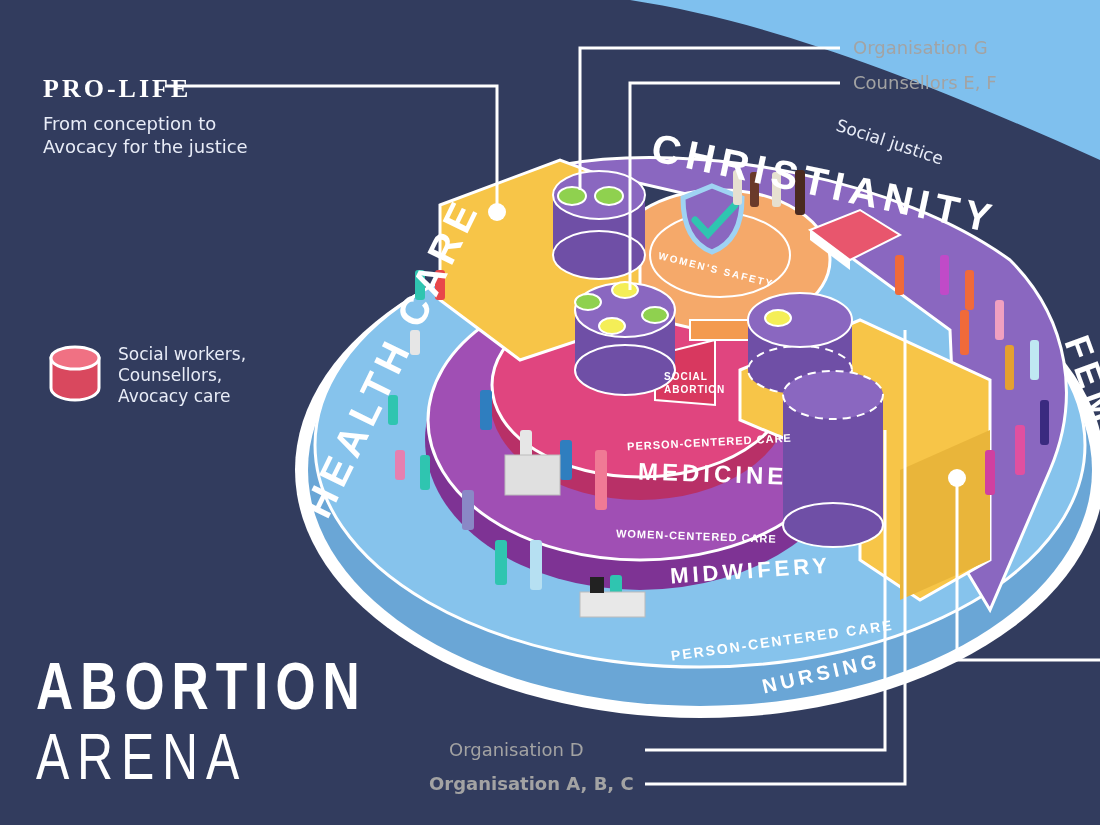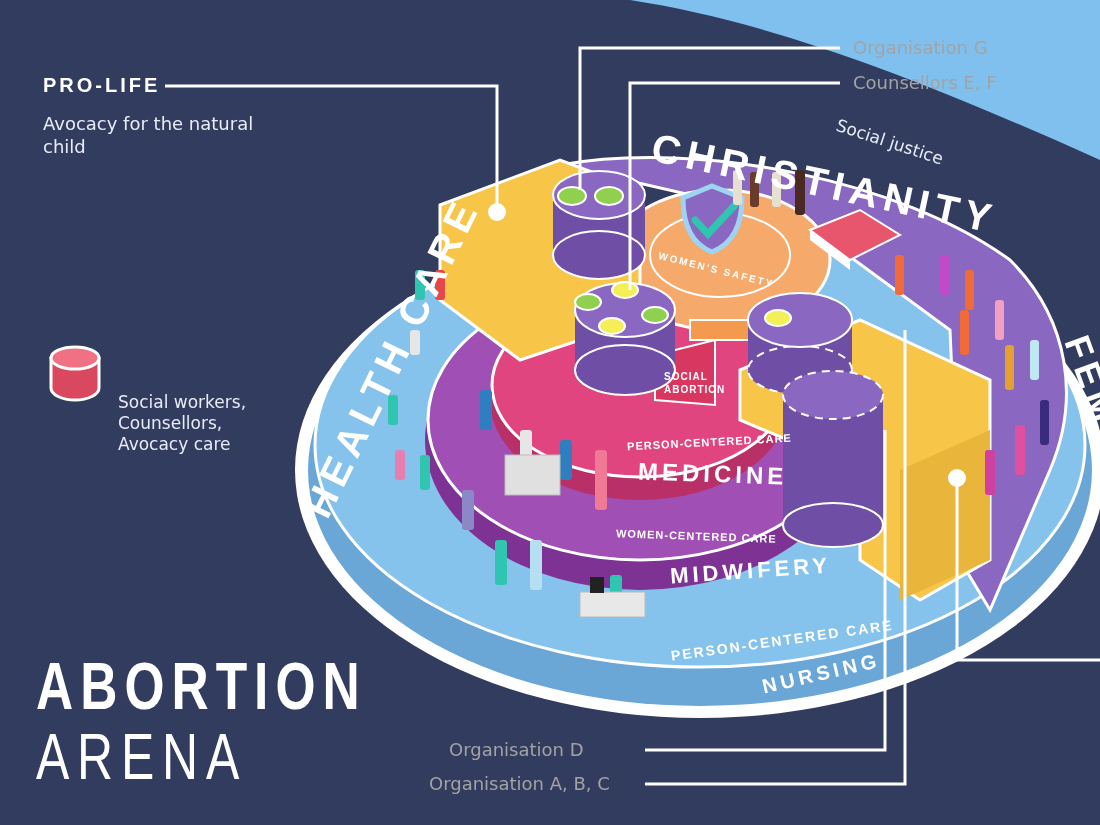--- a/index.html
+++ b/index.html
@@ -122,40 +122,40 @@
       <rect x="1040" y="400" width="9" height="45" fill="#3a2a80" rx="3"></rect>
     <rect x="1015" y="425" width="10" height="50" fill="#e050a0" rx="3"></rect>
       <rect x="985" y="450" width="10" height="45" fill="#d040a0" rx="3"></rect>
   </g>
 
   <rect x="505" y="455" width="55" height="40" fill="#e0e0e0" stroke="#bbb"></rect>
   <rect x="580" y="592" width="65" height="25" fill="#e8e8e8" stroke="#bbb"></rect>
   <rect x="590" y="577" width="14" height="16" fill="#222"></rect>
 </svg>
 
-<div class="abs cond" style="left:43px;top:74px;font-size:20px;">PRO-LIFE</div>
+<div class="abs cond" style="left:43px;top:74px;font-size:26px;font-family:Liberation Serif, serif;">PRO-LIFE</div>
 <div class="abs body-text" style="left:43px;top:112px;">
-  <div>Avocacy for the natural</div>
-  <div>child</div>
+  <div>From conception to</div>
+  <div>Avocacy for the justice</div>
 </div>
 
 <svg class="abs" style="left:48px;top:344px;" width="54" height="62">
   <path d="M3,14 L3,44 A24,12 0 0 0 51,44 L51,14 Z" fill="#d9485e" stroke="#fff" stroke-width="3"></path>
   <ellipse cx="27" cy="14" rx="24" ry="11" fill="#f07183" stroke="#fff" stroke-width="3"></ellipse>
 </svg>
-<div class="abs body-text" style="left:118px;top:344px;font-size:17px;line-height:21px;margin-top:48px;">
+<div class="abs body-text" style="left:118px;top:344px;font-size:17px;line-height:21px;">
   <div>Social workers,</div>
   <div>Counsellors,</div>
   <div>Avocacy care</div>
 </div>
 
 <div class="abs org" style="left:853px;top:37px;">Organisation G</div>
 <div class="abs org" style="left:853px;top:72px;">Counsellors E, F</div>
 <div class="abs org" style="left:449px;top:739px;">Organisation D</div>
-<div class="abs org" style="left:429px;top:773px;">Organisation A, B, C</div>
+<div class="abs org" style="left:429px;top:773px;font-weight:bold;">Organisation A, B, C</div>
 
 <div class="abs cond" style="left:240px;top:340px;font-size:40px;letter-spacing:6px;transform:rotate(-64deg);transform-origin:left top;white-space:nowrap;top:505px;left:295px;">HEALTH CARE</div>
 <div class="abs cond" style="left:657px;top:125px;font-size:40px;letter-spacing:6px;transform:rotate(12deg);transform-origin:left top;white-space:nowrap;">CHRISTIANITY</div>
 <div class="abs" style="left:840px;top:115px;font-size:17px;color:#e8ecf7;transform:rotate(18deg);transform-origin:left top;white-space:nowrap;">Social justice</div>
 <div class="abs cond" style="left:1095px;top:330px;font-size:36px;letter-spacing:6px;transform:rotate(70deg);transform-origin:left top;white-space:nowrap;">FEMINISM</div>
 
 <div class="abs cond" style="left:660px;top:250px;font-size:10px;letter-spacing:2px;transform:rotate(14deg);transform-origin:left top;white-space:nowrap;">WOMEN'S SAFETY</div>
 <div class="abs cond" style="left:664px;top:370px;font-size:10px;letter-spacing:1px;text-align:left;line-height:13px;">
   <div>SOCIAL</div>
   <div>ABORTION</div>

